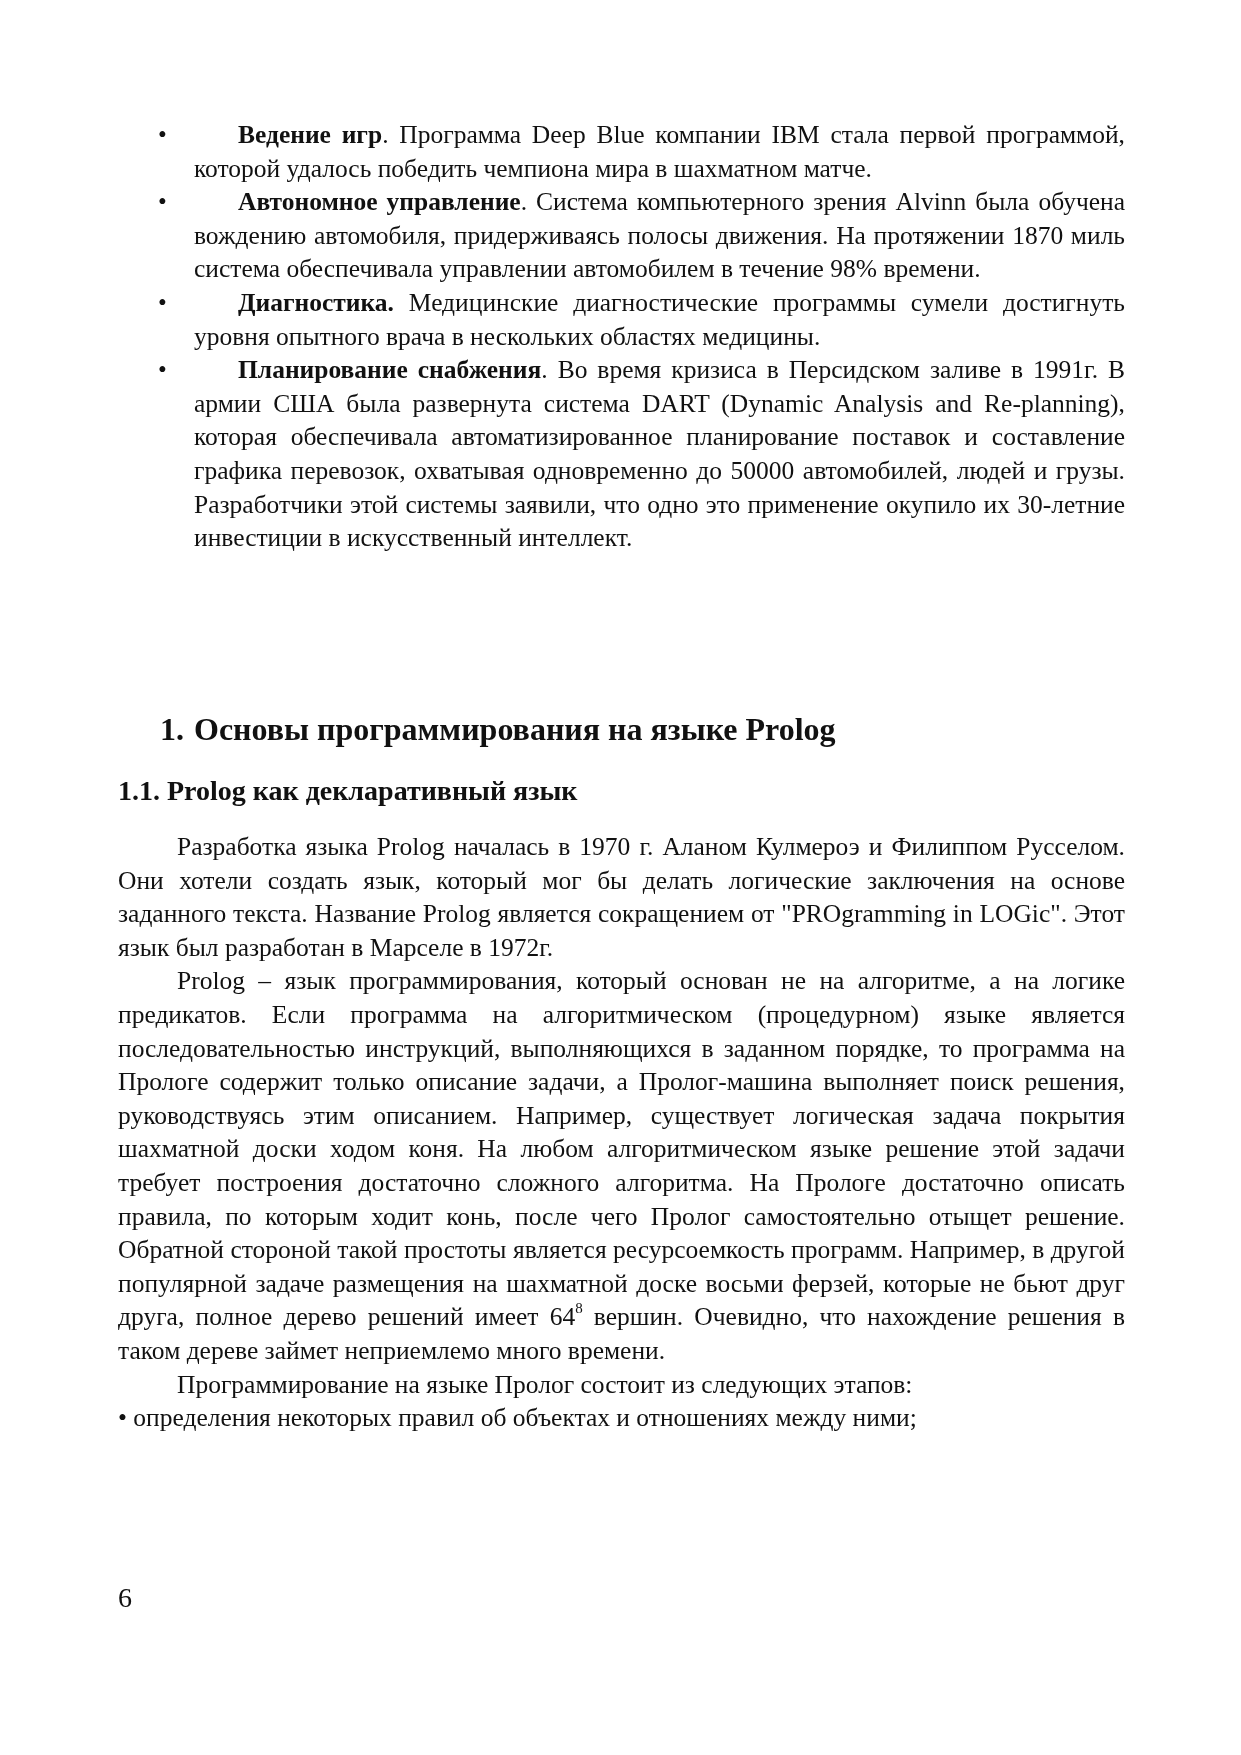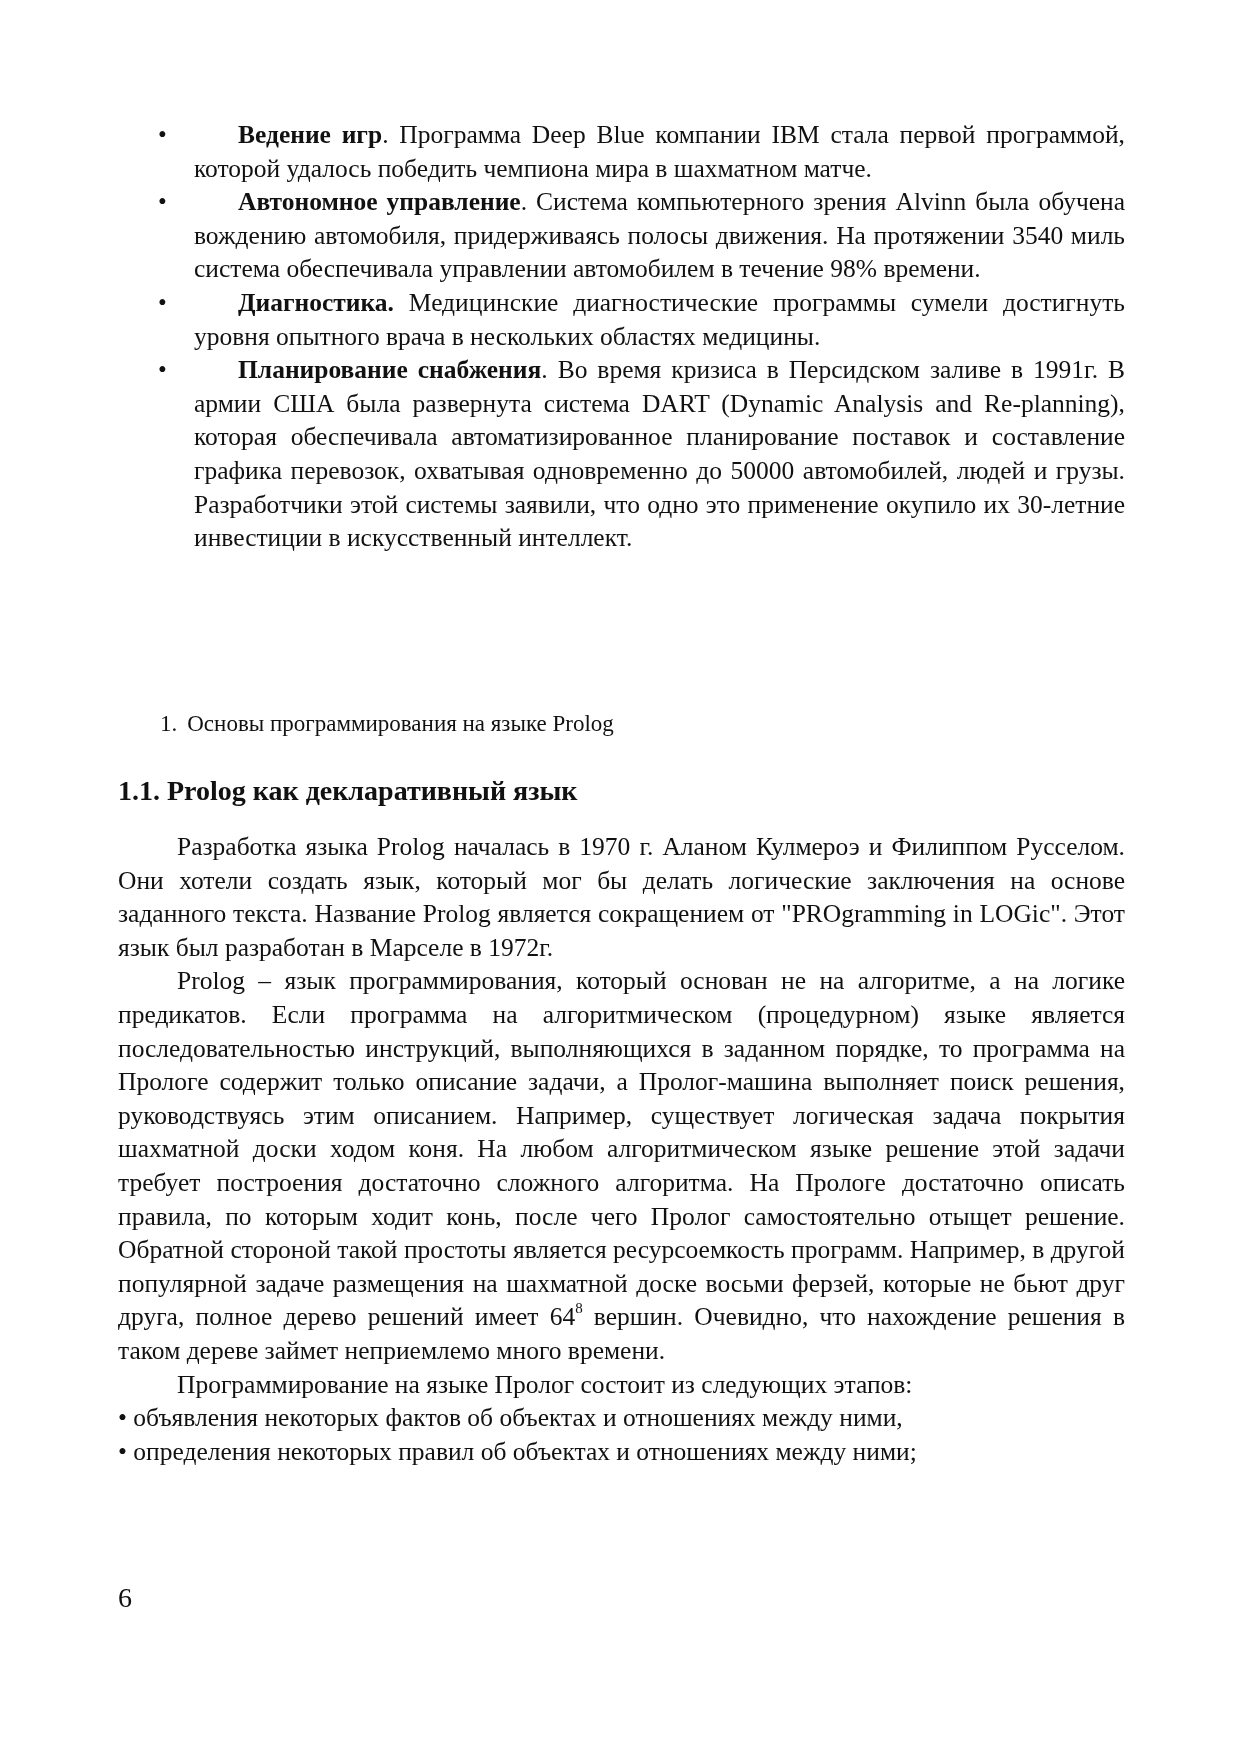--- a/index.html
+++ b/index.html
@@ -10,21 +10,21 @@
     }
     .page { position: absolute; left: 118px; top: 118px; width: 1007px; }
     .text { font-size: 25.5px; line-height: 33.6px; text-align: justify; }
     ul.bullets { list-style: none; margin: 0; padding: 0; }
     ul.bullets li { position: relative; padding-left: 76px; text-align: justify; }
     ul.bullets li .dot {
       position: absolute; left: 40px; top: 0; font-size: 25px;
     }
     b { font-weight: bold; margin-left: 44px; }
     h1 {
-      font-size: 23px; font-weight: normal; margin: 0;
+      font-size: 32px; font-weight: bold; margin: 0;
       position: absolute; left: 42px; top: 593px; white-space: nowrap;
     }
     h1 .num { margin-right: 10px; }
     h2 {
       font-size: 28px; font-weight: bold; margin: 0;
       position: absolute; left: 0; top: 657px; white-space: nowrap;
     }
     .para { text-indent: 59px; margin: 0; text-align: justify; }
     .body-block { position: absolute; left: 0; top: 712px; width: 1007px; }
     .simple-list { margin: 0; padding: 0; list-style: none; }
@@ -35,38 +35,37 @@
 </head>
 <body>
 
 <div class="page">
 
   <ul class="bullets text">
     <li>
       <span class="dot">•</span><b>Ведение игр</b><span>.</span><span> Программа Deep Blue компании IBM стала первой программой, которой удалось победить чемпиона мира в шахматном матче.</span>
     </li>
     <li>
-      <span class="dot">•</span><b>Автономное управление</b><span>.</span><span> Система компьютерного зрения Alvinn была обучена вождению автомобиля, придерживаясь полосы движения. На протяжении 3540 миль система обеспечивала управлении автомобилем в течение 98% времени.</span>
+      <span class="dot">•</span><b>Автономное управление</b><span>.</span><span> Система компьютерного зрения Alvinn была обучена вождению автомобиля, придерживаясь полосы движения. На протяжении 1870 миль система обеспечивала управлении автомобилем в течение 98% времени.</span>
     </li>
     <li>
       <span class="dot">•</span><b>Диагностика.</b><span></span><span> Медицинские диагностические программы сумели достигнуть уровня опытного врача в нескольких областях медицины.</span>
     </li>
     <li>
       <span class="dot">•</span><b>Планирование снабжения</b><span>.</span><span> Во время кризиса в Персидском заливе в 1991г. В армии США была развернута система DART (Dynamic Analysis and Re-planning), которая обеспечивала автоматизированное планирование поставок и составление графика перевозок, охватывая одновременно до 50000 автомобилей, людей и грузы. Разработчики этой системы заявили, что одно это применение окупило их 30-летние инвестиции в искусственный интеллект.</span>
     </li>
   </ul>
 
   <h1><span class="num">1.</span><span>Основы программирования на языке Prolog</span></h1>
 
   <h2>1.1. Prolog как декларативный язык</h2>
 
   <div class="body-block text">
     <p class="para">Разработка языка Prolog началась в 1970 г. Аланом Кулмероэ и Филиппом Русселом. Они хотели создать язык, который мог бы делать логические заключения на основе заданного текста. Название Prolog является сокращением от "PROgramming in LOGic". Этот язык был разработан в Марселе в 1972г.</p>
     <p class="para"><span>Prolog – язык программирования, который основан не на алгоритме, а на логике предикатов. Если программа на алгоритмическом (процедурном) языке является последовательностью инструкций, выполняющихся в заданном порядке, то программа на Прологе содержит только описание задачи, а Пролог-машина выполняет поиск решения, руководствуясь этим описанием. Например, существует логическая задача покрытия шахматной доски ходом коня. На любом алгоритмическом языке решение этой задачи требует построения достаточно сложного алгоритма. На Прологе достаточно описать правила, по которым ходит конь, после чего Пролог самостоятельно отыщет решение. Обратной стороной такой простоты является ресурсоемкость программ. Например, в другой популярной задаче размещения на шахматной доске восьми ферзей, которые не бьют друг друга, полное дерево решений имеет 64</span><sup>8</sup><span> вершин. Очевидно, что нахождение решения в таком дереве займет неприемлемо много времени.</span></p>
     <p class="para">Программирование на языке Пролог состоит из следующих этапов:</p>
     <ul class="simple-list">
-      <li>• объявления некоторых фактов об объектах и отношениях между ними,</li>
       <li>• определения некоторых правил об объектах и отношениях между ними;</li>
     </ul>
   </div>
 </div>
 
 <div class="page-number">6</div>
 
 </body></html>

